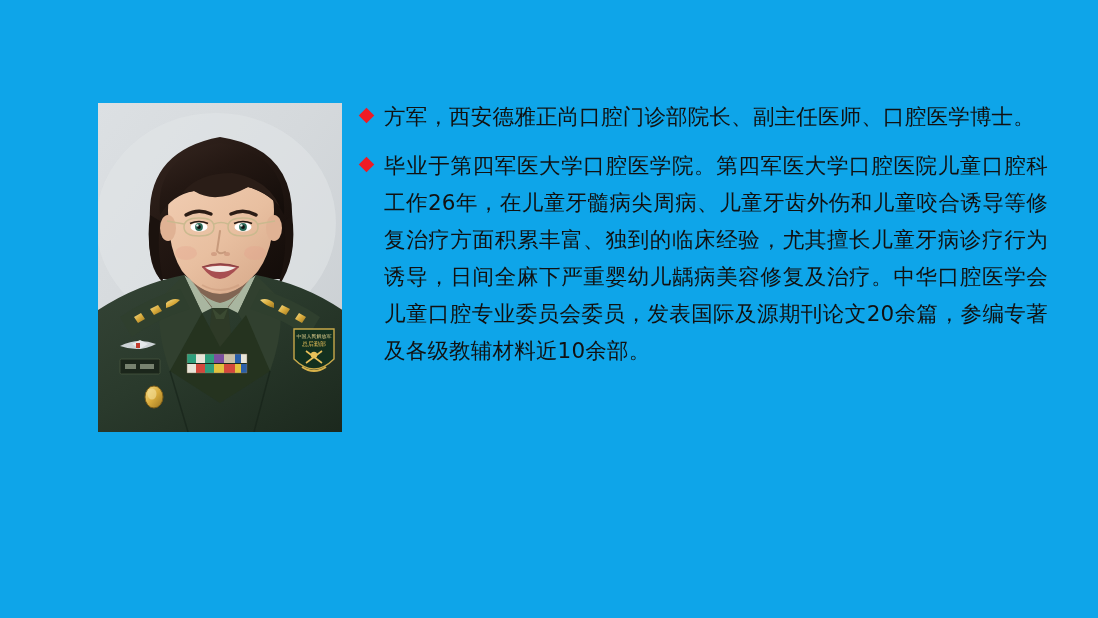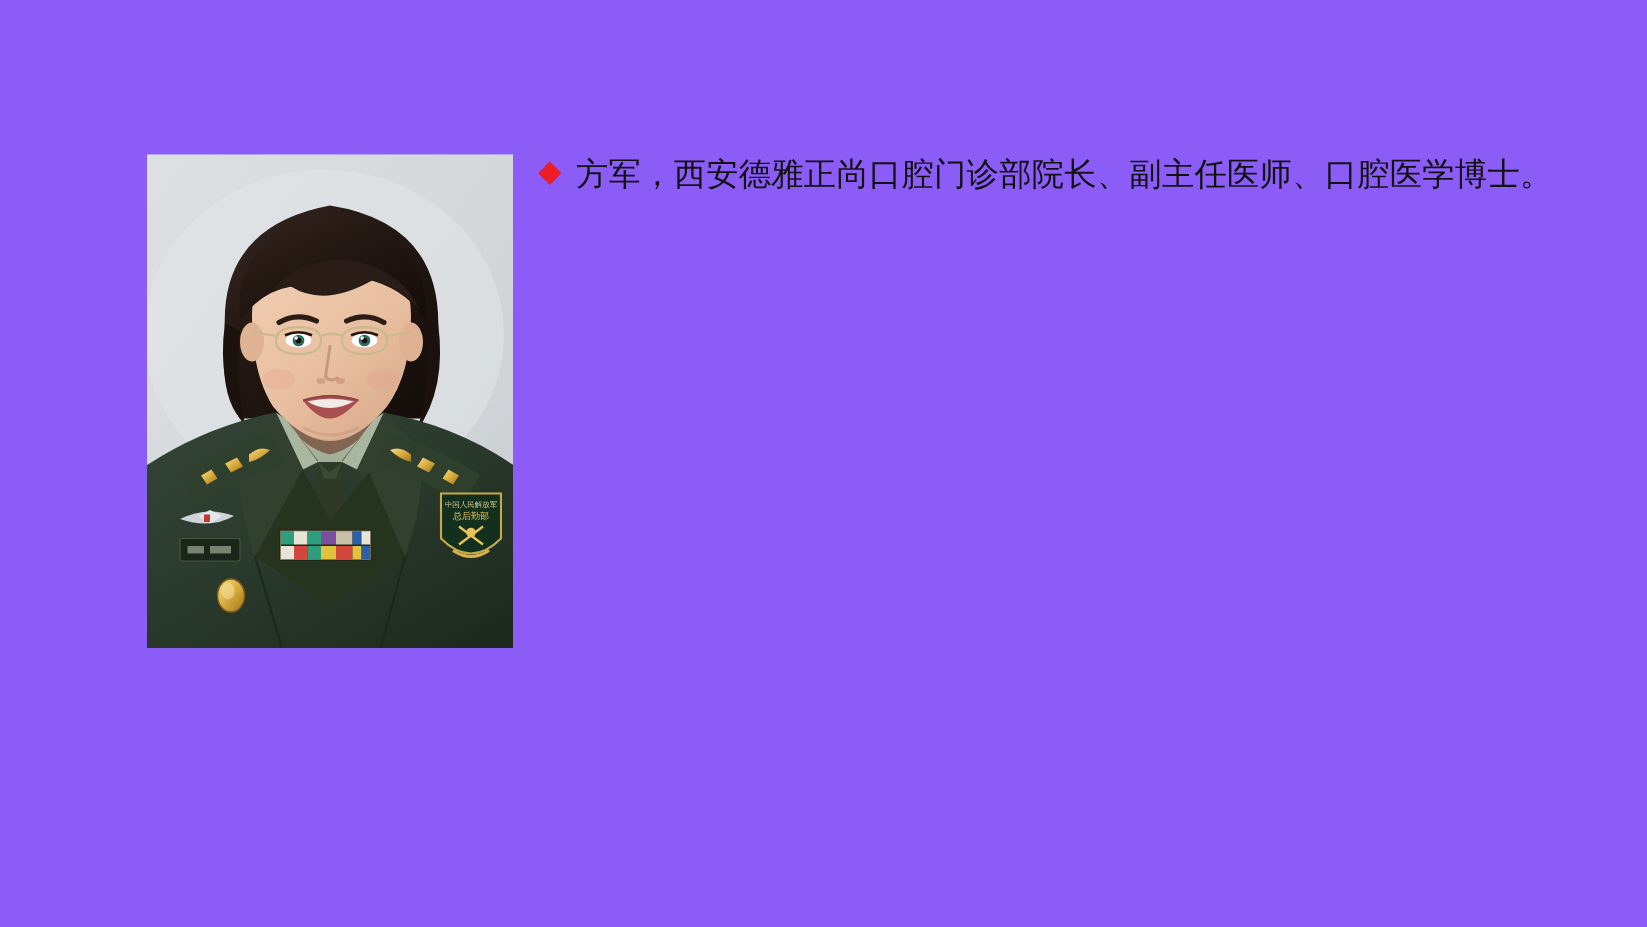--- a/index.html
+++ b/index.html
@@ -12,21 +12,21 @@
     height: 618px;
     overflow: hidden;
     background: #f9a5a0;
     font-family: "DejaVu Sans", "Liberation Sans", sans-serif;
   }
 
   #slide {
     position: relative;
     width: 1098px;
     height: 618px;
-    background: #8b5cf6;
+    background: #0ea5e9;
   }
 
   
   #portrait-frame {
     position: absolute;
     left: 98px;
     top: 103px;
     width: 244px;
     height: 329px;
     overflow: hidden;
@@ -249,16 +249,22 @@
 
   <div id="bio-list">
 
     <div class="bullet-row">
       <span class="bullet-marker">
         <span class="diamond"></span>
       </span>
       <span class="bullet-text">方军，西安德雅正尚口腔门诊部院长、副主任医师、口腔医学博士。</span>
     </div>
 
+    <div class="bullet-row">
+      <span class="bullet-marker">
+        <span class="diamond"></span>
+      </span>
+      <span class="bullet-text">毕业于第四军医大学口腔医学院。第四军医大学口腔医院儿童口腔科工作26年，在儿童牙髓病尖周病、儿童牙齿外伤和儿童咬合诱导等修复治疗方面积累丰富、独到的临床经验，尤其擅长儿童牙病诊疗行为诱导，日间全麻下严重婴幼儿龋病美容修复及治疗。中华口腔医学会儿童口腔专业委员会委员，发表国际及源期刊论文20余篇，参编专著及各级教辅材料近10余部。</span>
+    </div>
 
   </div>
 
 </div>
 
 </body></html>

